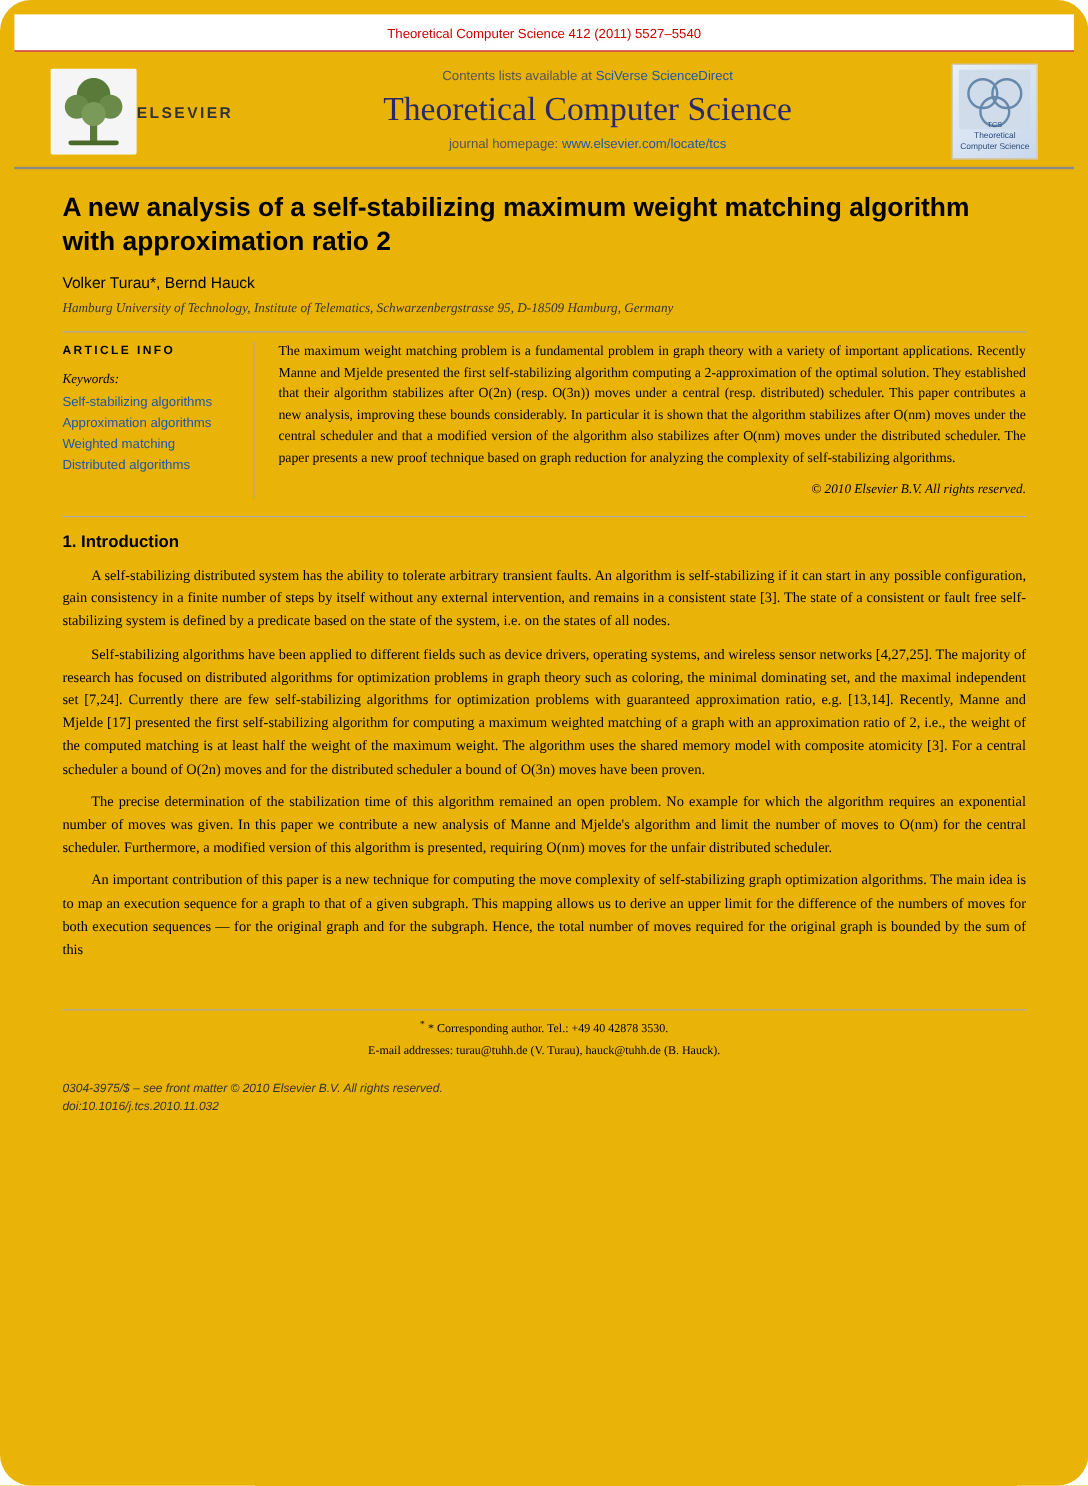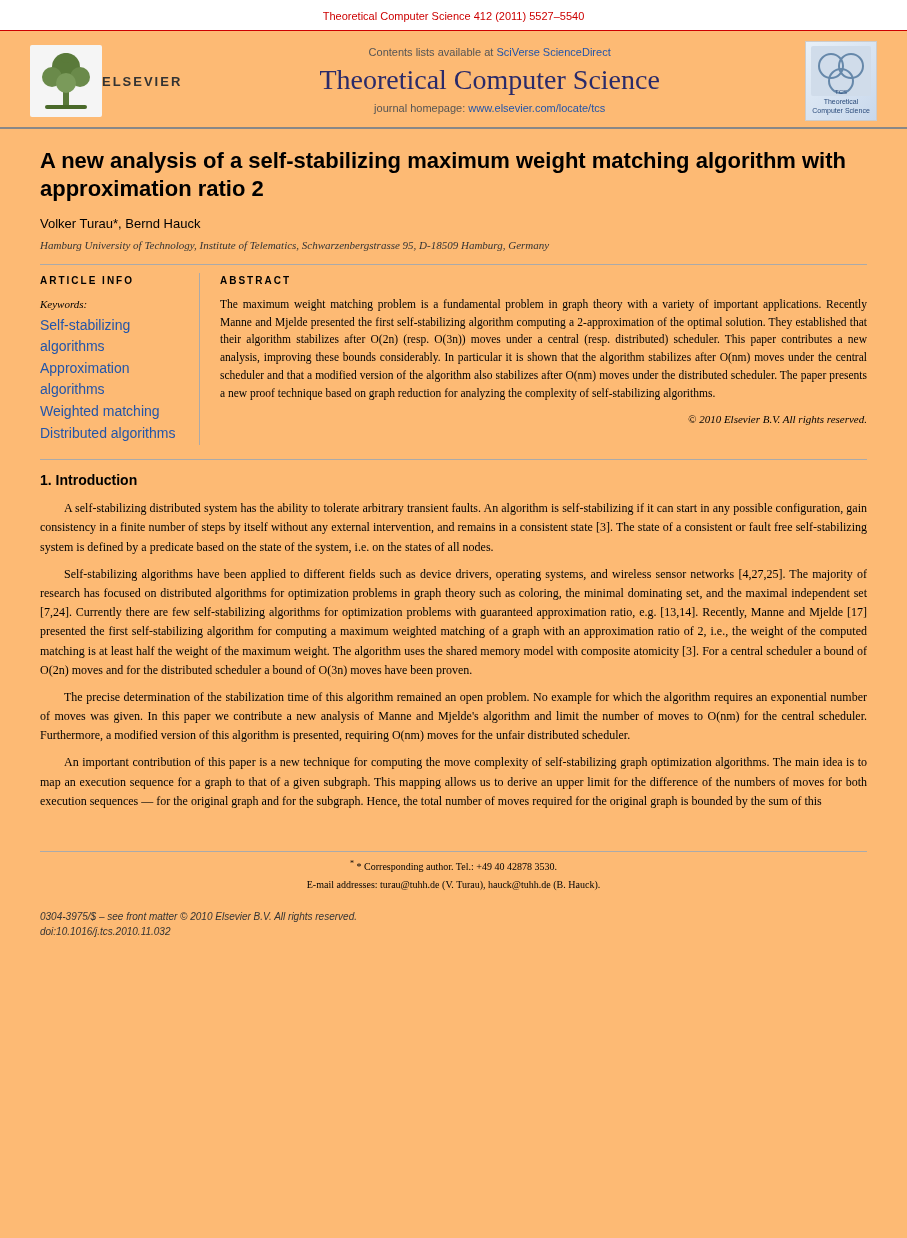--- a/index.html
+++ b/index.html
@@ -6,23 +6,24 @@
     body {
       font-family: 'Times New Roman', Times, serif;
       background: #fff;
       color: #000;
       font-size: 13px;
       line-height: 1.5;
     }
     .page {
       width: 907px;
       min-height: 1238px;
-      background: #fdba74;
+      background: #eab308;
       position: relative;
-      padding: 0;
+      padding: 12px;
+      border-radius: 26px;
     }
     
     .top-bar {
       background: #fff;
       text-align: center;
       padding: 6px 0 4px 0;
       border-bottom: 1px solid #c00;
     }
     .top-bar .journal-ref {
       color: #c00;
@@ -152,21 +153,21 @@
       text-transform: uppercase;
       margin-bottom: 8px;
     }
     .article-info .kw-label {
       font-size: 11px;
       font-style: italic;
       font-family: 'Times New Roman', serif;
       margin-bottom: 3px;
     }
     .article-info .kw-item {
-      font-size: 14px;
+      font-size: 11px;
       font-family: Arial, sans-serif;
       color: #2255aa;
       display: block;
       margin-bottom: 1px;
     }
     .abstract-col {
       flex: 1;
     }
     .abstract-col h3 {
       font-size: 10px;
@@ -305,23 +306,20 @@
           <span>Article Info</span>
         </h3>
         <div class="kw-label">Keywords:</div>
         <span class="kw-item">Self-stabilizing algorithms</span>
         <span class="kw-item">Approximation algorithms</span>
         <span class="kw-item">Weighted matching</span>
         <span class="kw-item">Distributed algorithms</span>
       </div>
 
       <div class="abstract-col">
-        <h3>
-          <span>Abstract</span>
-        </h3>
         <div class="abstract-text">The maximum weight matching problem is a fundamental problem in graph theory with a variety of important applications. Recently Manne and Mjelde presented the first self-stabilizing algorithm computing a 2-approximation of the optimal solution. They established that their algorithm stabilizes after O(2n) (resp. O(3n)) moves under a central (resp. distributed) scheduler. This paper contributes a new analysis, improving these bounds considerably. In particular it is shown that the algorithm stabilizes after O(nm) moves under the central scheduler and that a modified version of the algorithm also stabilizes after O(nm) moves under the distributed scheduler. The paper presents a new proof technique based on graph reduction for analyzing the complexity of self-stabilizing algorithms.</div>
         <div class="copyright-line">© 2010 Elsevier B.V. All rights reserved.</div>
       </div>
 
     </div>
 
     <div class="section-divider"></div>
 
     <div class="section-title">
       <span>1.</span> <span>Introduction</span>

